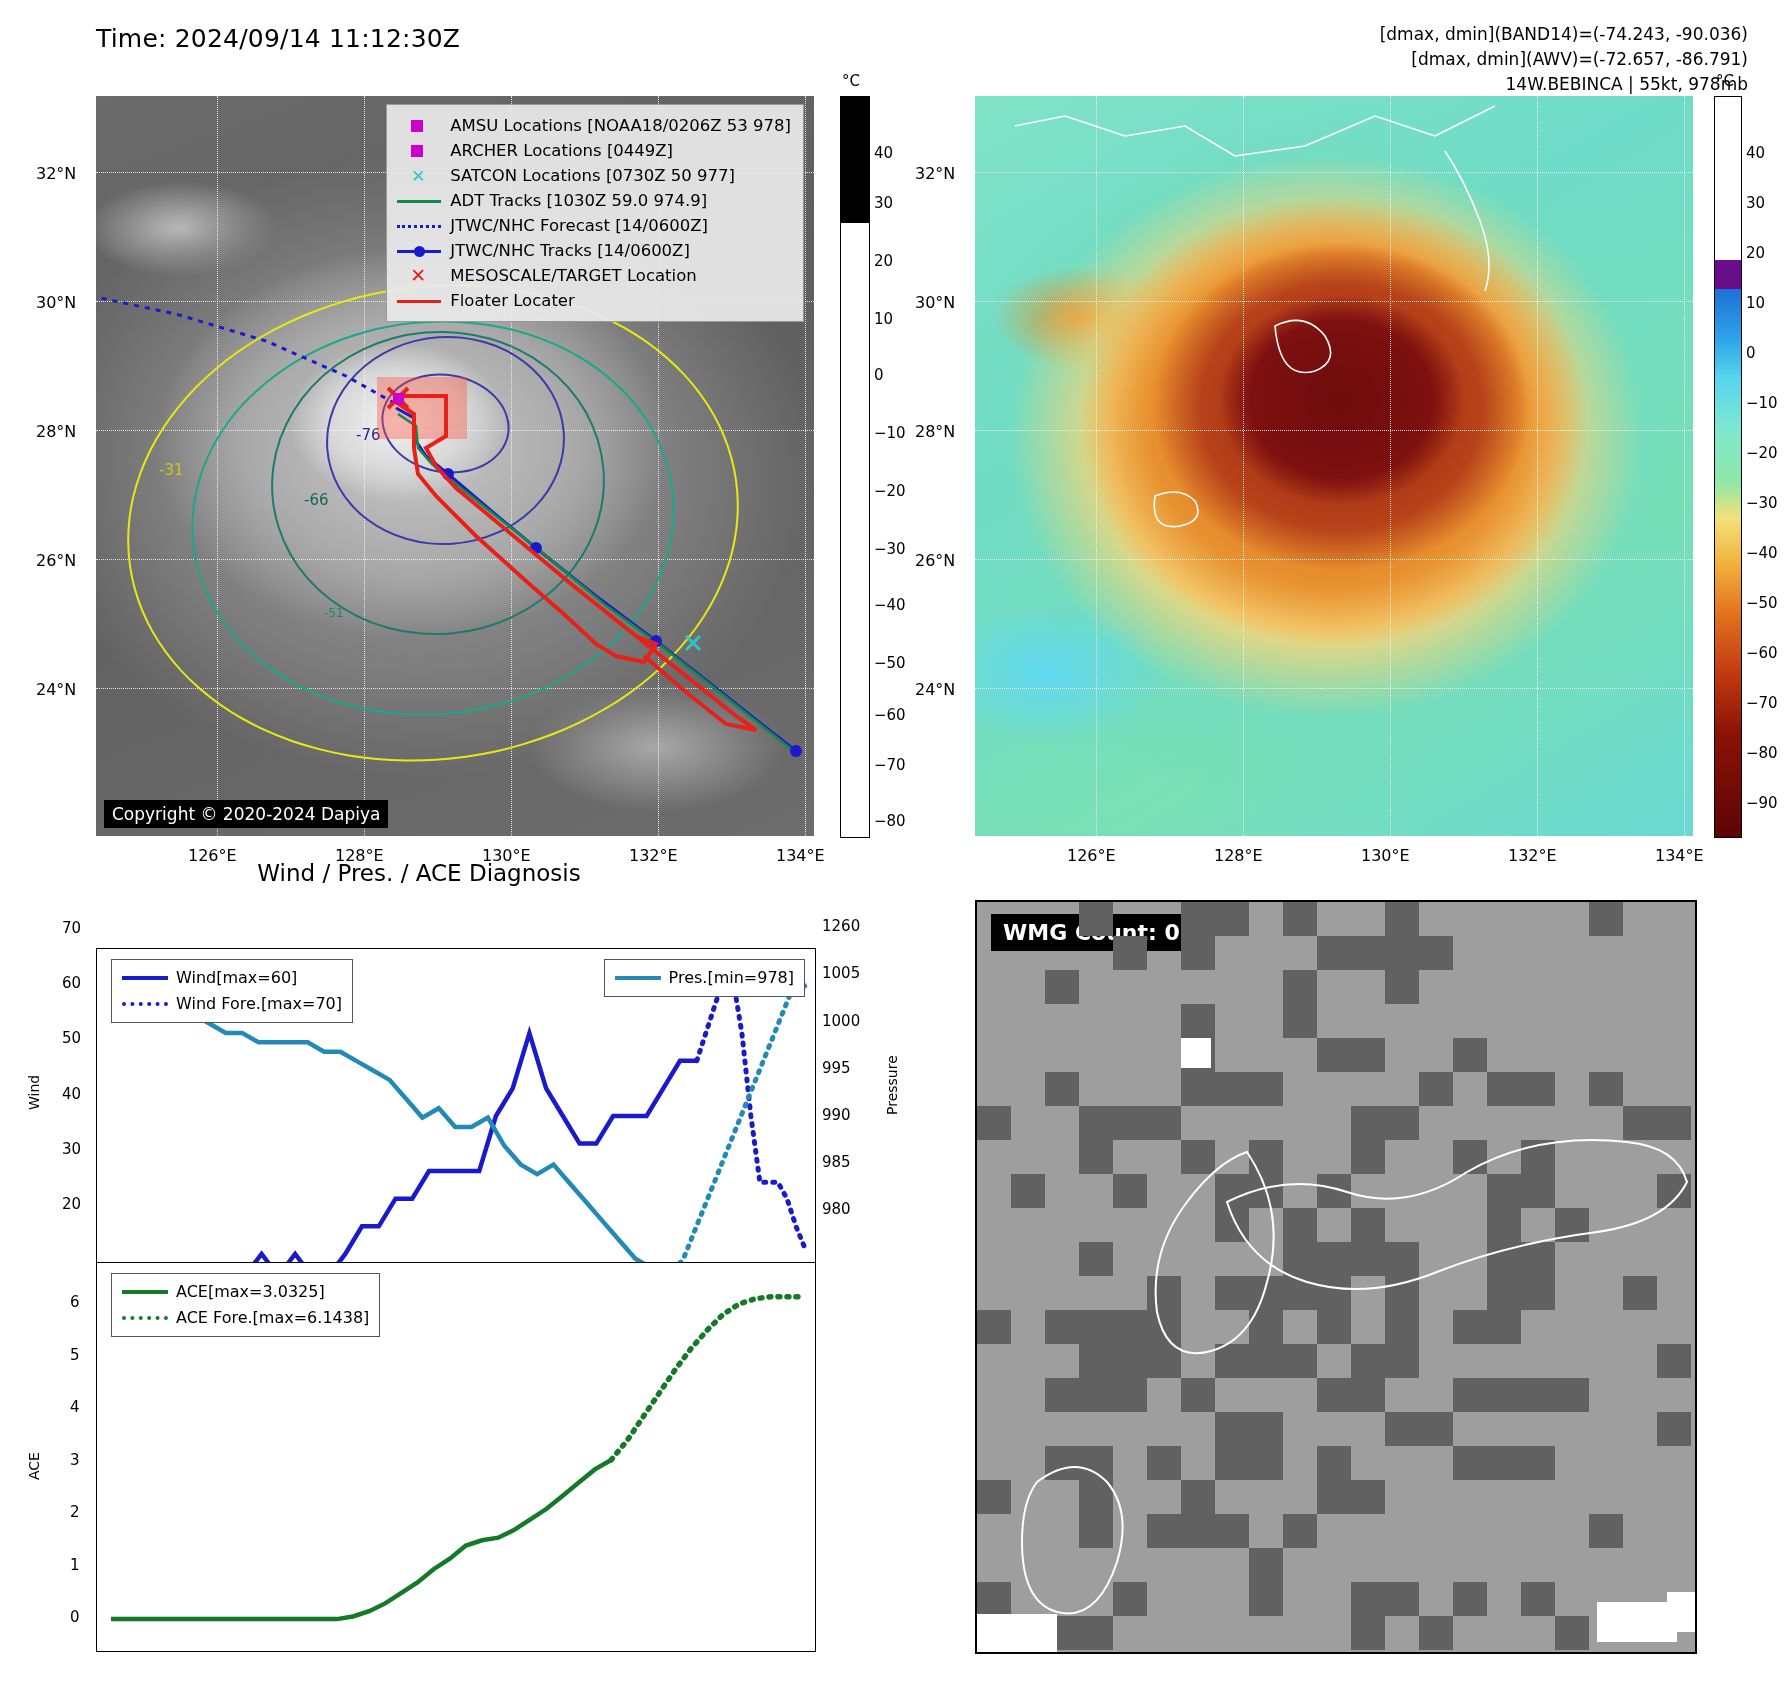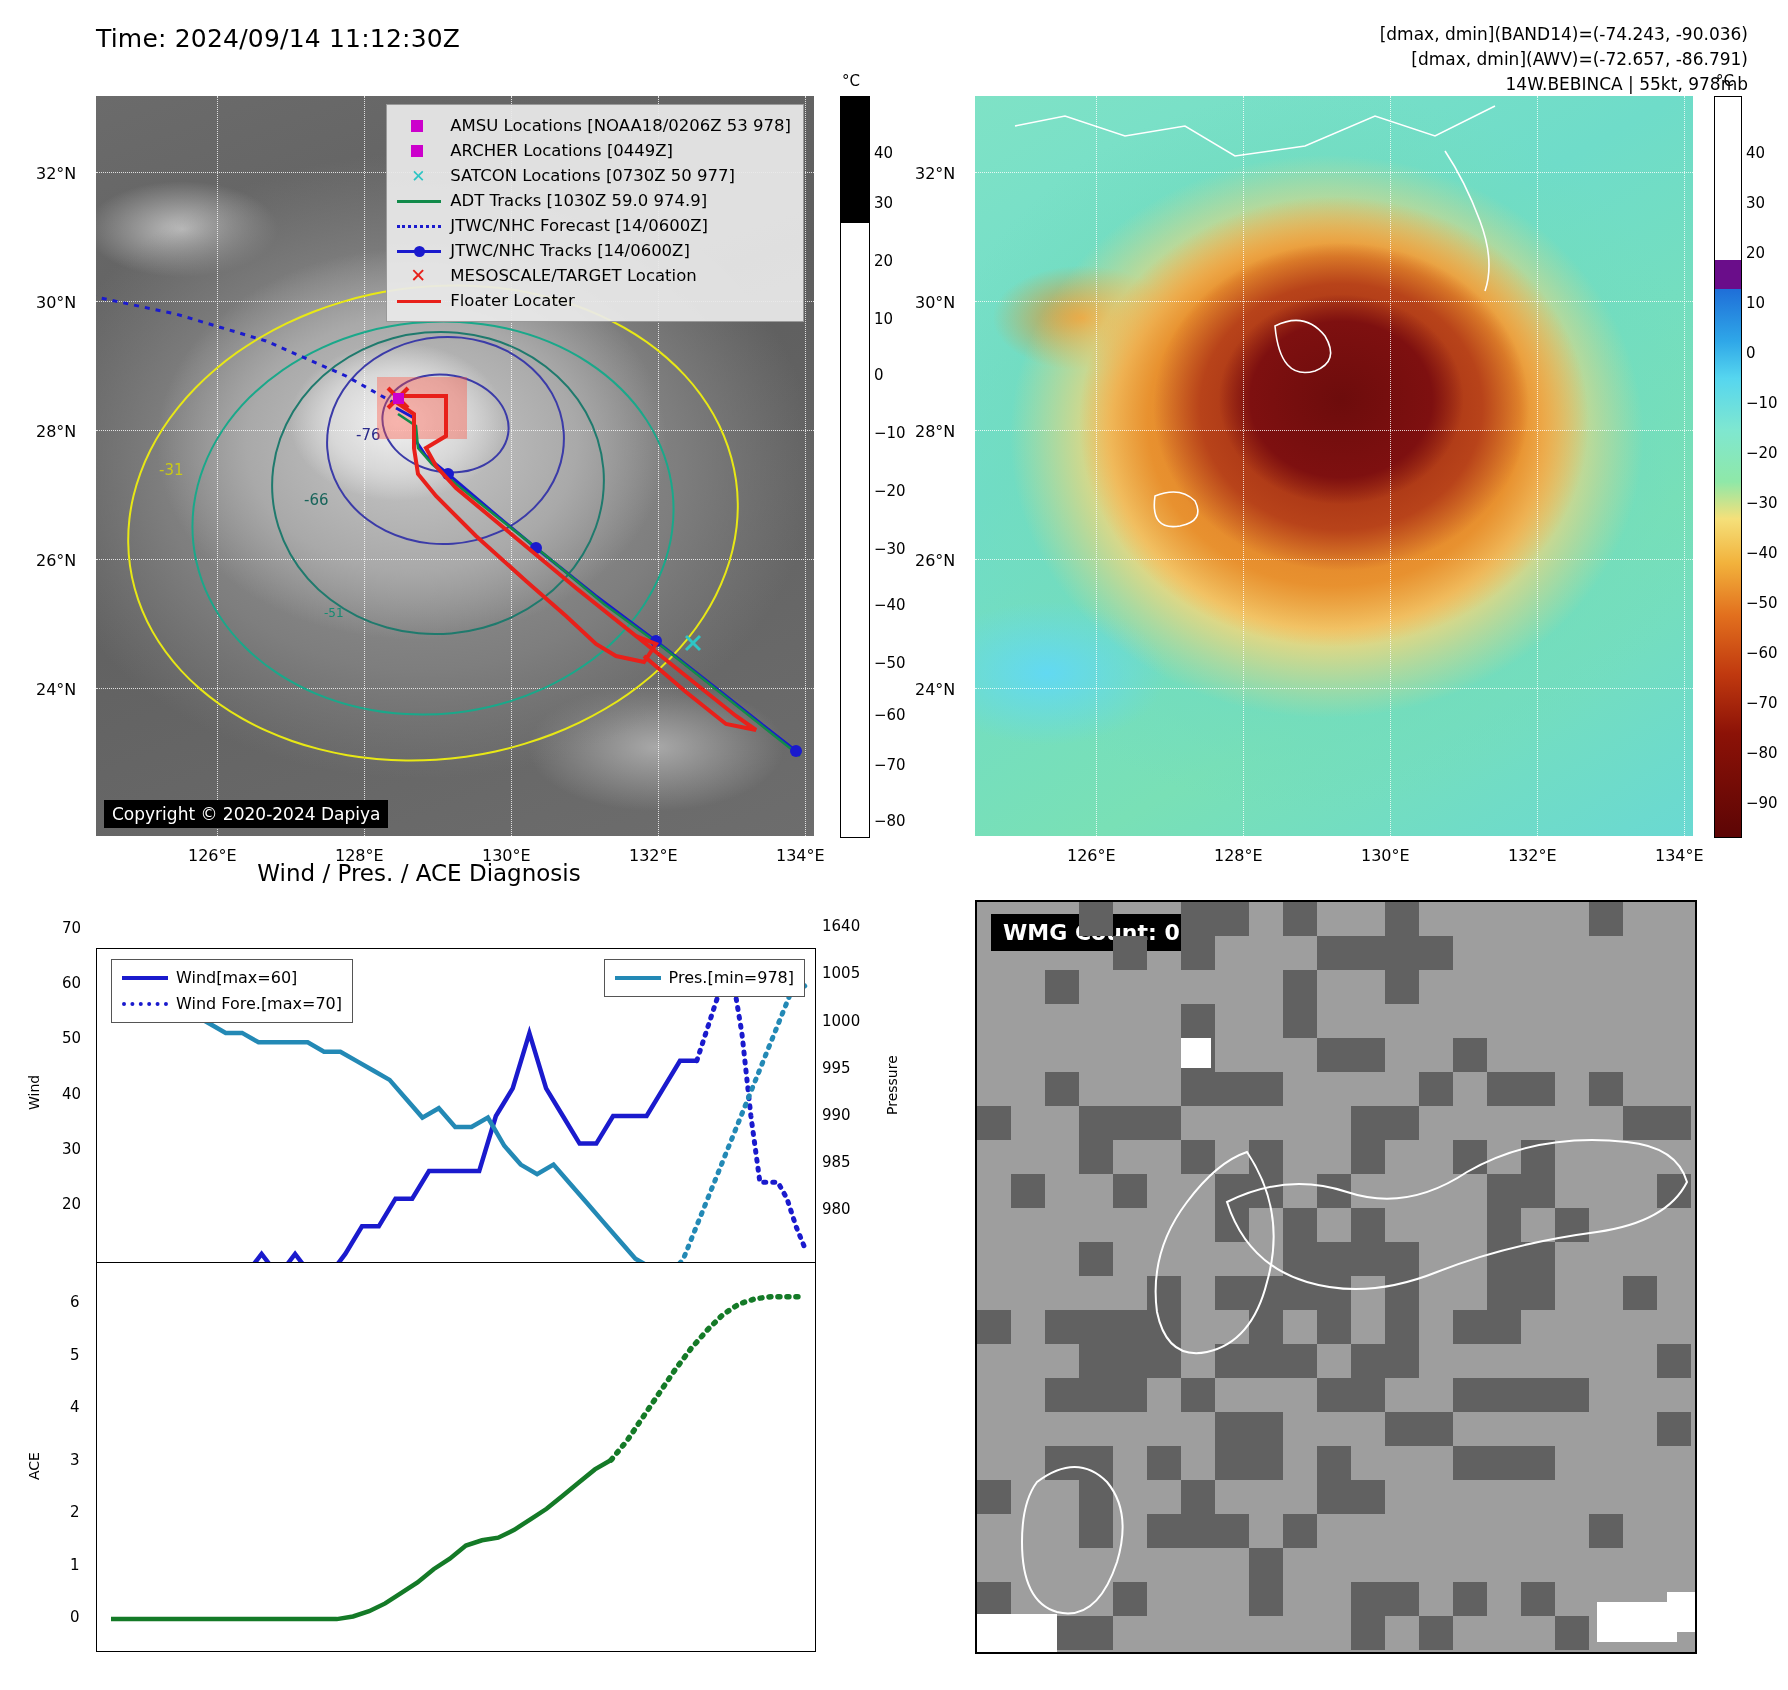--- a/index.html
+++ b/index.html
@@ -294,28 +294,38 @@
     <span class="tick" style="left: 62px; top: 974.207px;">60</span>
     <span class="tick" style="left: 62px; top: 919.034px;">70</span>
   </div>
 <div id="wind-y2ticks">
     <span class="tick" style="left: 822px; top: 1199.76px;">980</span>
     <span class="tick" style="left: 822px; top: 1152.71px;">985</span>
     <span class="tick" style="left: 822px; top: 1105.65px;">990</span>
     <span class="tick" style="left: 822px; top: 1058.59px;">995</span>
     <span class="tick" style="left: 822px; top: 1011.53px;">1000</span>
     <span class="tick" style="left: 822px; top: 964.471px;">1005</span>
-    <span class="tick" style="left: 822px; top: 917.412px;">1640</span>
+    <span class="tick" style="left: 822px; top: 917.412px;">1260</span>
   </div>
 
 <div id="ace-panel">
   <svg id="ace-svg" width="714" height="384" style="position:absolute;left:0;top:0">
       <polyline points="14.0,356.1 30.1,356.1 46.3,356.1 62.4,356.1 78.5,356.1 94.7,356.1 110.8,356.1 126.9,356.1 143.1,356.1 159.2,356.1 175.3,356.1 191.4,356.1 207.6,356.1 223.7,356.1 239.8,356.1 256.0,353.5 272.1,348.2 288.2,340.4 304.4,329.9 320.5,319.4 336.6,306.2 352.8,295.7 368.9,282.6 385.0,277.3 401.2,274.7 417.3,266.8 433.4,256.3 449.6,245.8 465.7,232.7 481.8,219.6 497.9,206.4 514.1,197.0" fill="none" stroke="#147a27" stroke-width="4.5"></polyline>
       <polyline points="514.1,197.0 530.1,177.6 546.1,153.9 562.1,130.3 578.1,106.7 594.0,85.6 610.0,67.3 626.0,51.5 642.0,41.0 658.0,35.8 674.0,33.7 690.0,33.7 706.0,33.7" fill="none" stroke="#147a27" stroke-width="5.5" stroke-dasharray="2,7" stroke-linecap="round"></polyline>
     </svg>
+  <div class="leg2" style="left:14px;top:10px;">
+    <div style="display:flex;align-items:center;gap:8px">
+      <span style="display:block;width:46px;height:4px;background:#147a27"></span>
+      <span>ACE[max=3.0325]</span>
+    </div>
+    <div style="display:flex;align-items:center;gap:8px">
+      <span style="display:block;width:46px;height:0;border-top:4px dotted #147a27"></span>
+      <span>ACE Fore.[max=6.1438]</span>
+    </div>
+  </div>
 </div>
 <span class="ylab" style="left:26px;top:1480px">ACE</span>
 <div id="ace-yticks">
     <span class="tick" style="left: 70px; top: 1608.12px;">0</span>
     <span class="tick" style="left: 70px; top: 1555.6px;">1</span>
     <span class="tick" style="left: 70px; top: 1503.08px;">2</span>
     <span class="tick" style="left: 70px; top: 1450.56px;">3</span>
     <span class="tick" style="left: 70px; top: 1398.05px;">4</span>
     <span class="tick" style="left: 70px; top: 1345.53px;">5</span>
     <span class="tick" style="left: 70px; top: 1293.01px;">6</span>

